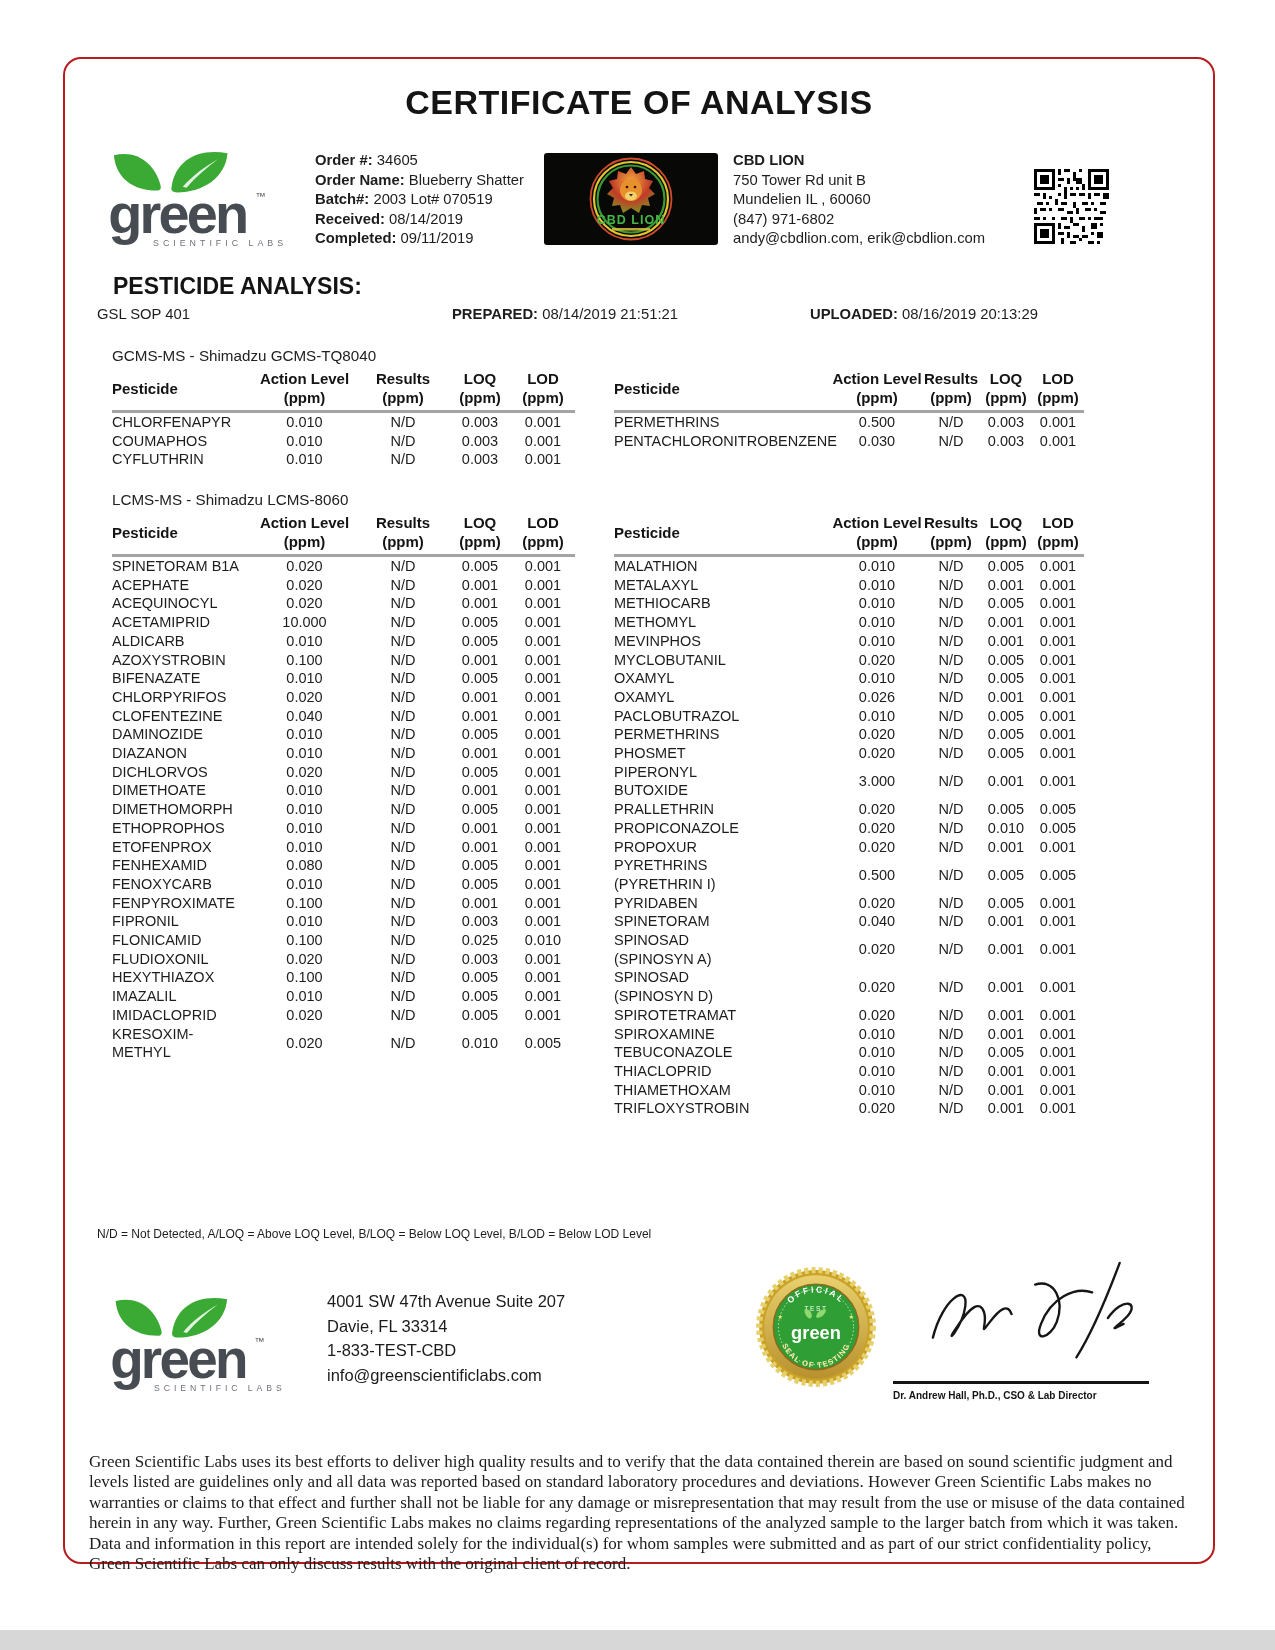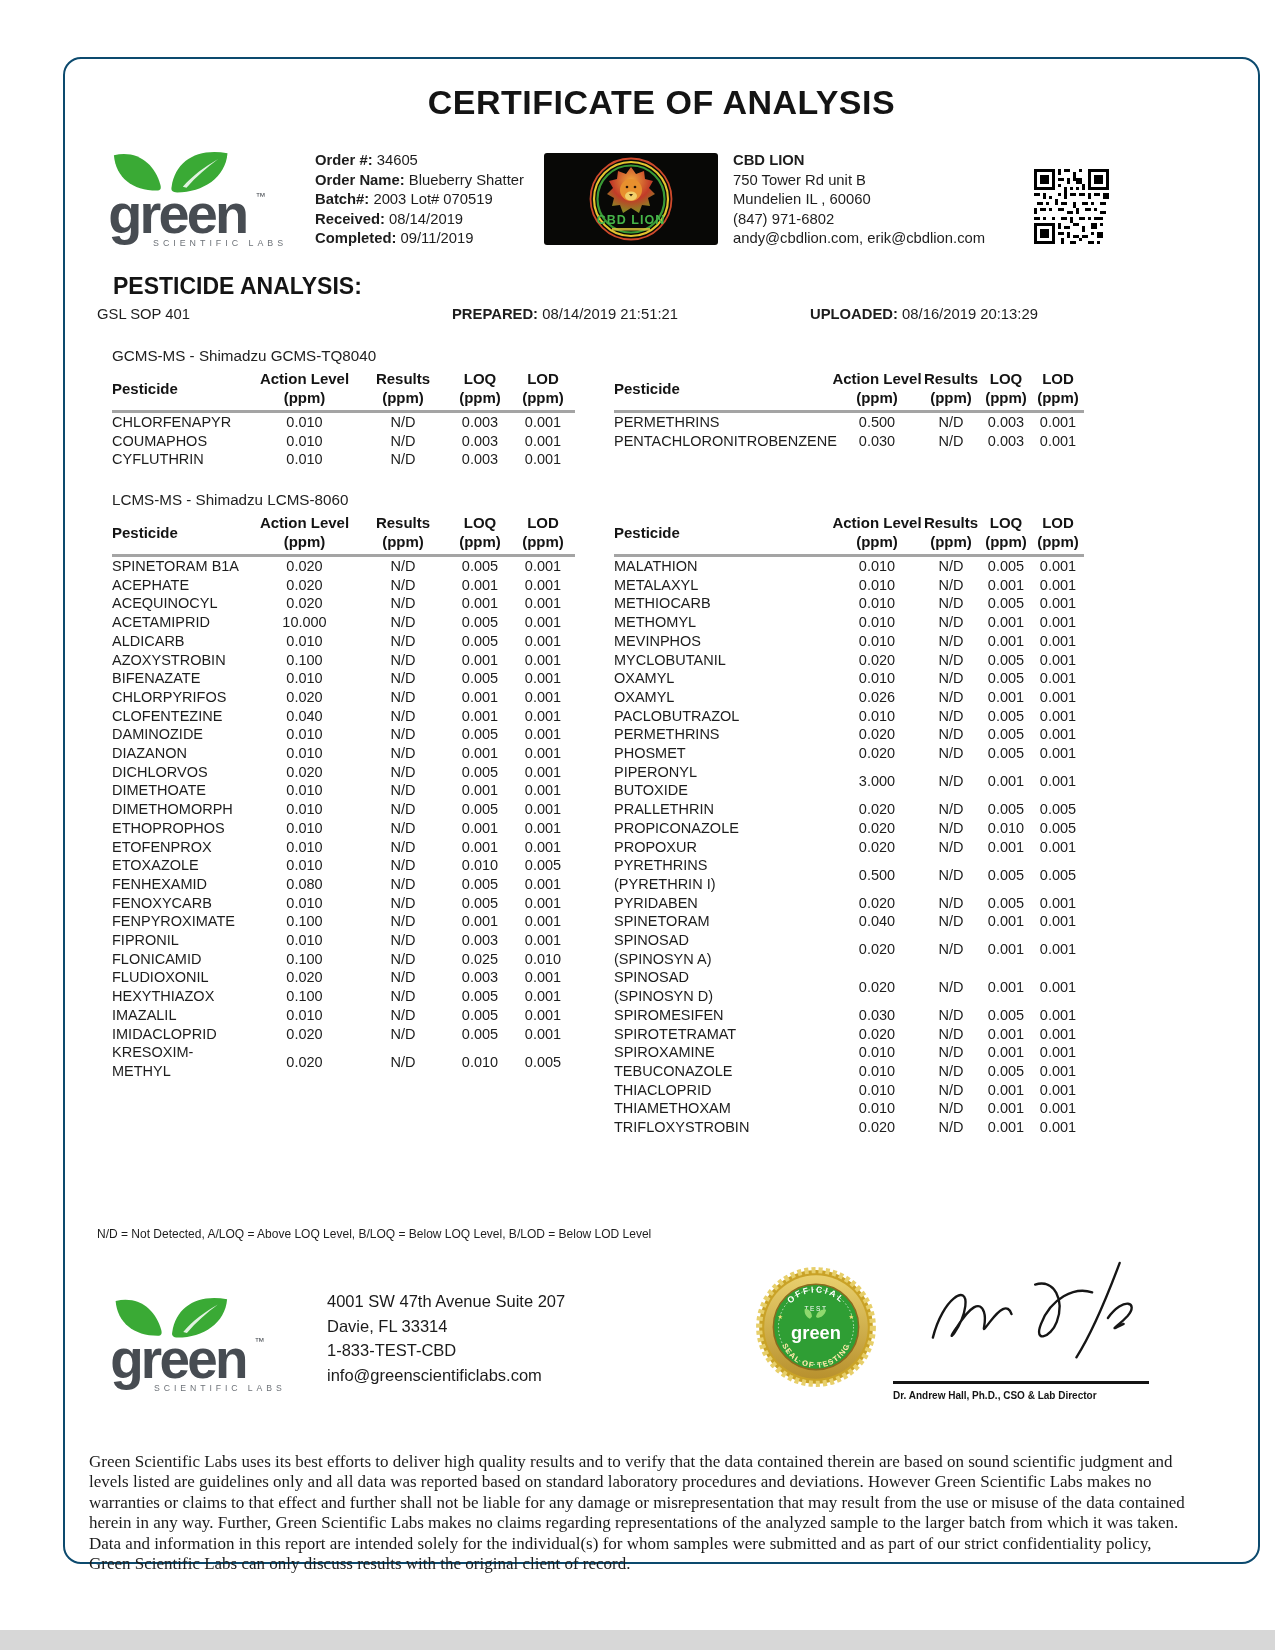--- a/index.html
+++ b/index.html
@@ -1,20 +1,20 @@
 <!DOCTYPE html>
 <html><head>
 <meta charset="utf-8">
 <style>
   html,body{margin:0;padding:0;background:#fff;}
   body{width:1275px;height:1650px;position:relative;font-family:"Liberation Sans",sans-serif;color:#1d1d1d;}
   .page{position:absolute;inset:0;background:#ffffff;overflow:hidden;}
   .bottom-bar{position:absolute;left:0;right:0;bottom:0;height:20px;background:#d7d7d7;}
   .card{position:absolute;left:63px;top:57px;width:1148px;height:1503px;background:#fff;
-        border:2px solid #0c4a6e;border-radius:18px;padding-left:45px;}
+        border:2px solid #b91c1c;border-radius:18px;}
   .doc-title{position:absolute;top:24px;left:0;right:0;margin:0;text-align:center;
         font-size:34px;font-weight:bold;letter-spacing:.5px;color:#141414;}
 
   
   .gsl-logo-top{position:absolute;left:34px;top:86px;width:216px;height:106px;}
   .order-block{position:absolute;left:250px;top:92px;font-size:14.8px;line-height:19.5px;}
   .kv .k{font-weight:bold;text-align:center;}
   .cbd-logo{position:absolute;left:479px;top:94px;width:174px;height:92px;}
   .client-block{position:absolute;left:668px;top:92px;font-size:14.8px;line-height:19.5px;}
   .client-name{font-weight:bold;}
@@ -401,27 +401,20 @@
             <td>0.001</td>
           </tr>
           <tr>
             <td class="col-name">ETOFENPROX</td>
             <td>0.010</td>
             <td>N/D</td>
             <td>0.001</td>
             <td>0.001</td>
           </tr>
           <tr>
-            <td class="col-name">ETOXAZOLE</td>
-            <td>0.010</td>
-            <td>N/D</td>
-            <td>0.010</td>
-            <td>0.005</td>
-          </tr>
-          <tr>
             <td class="col-name">FENHEXAMID</td>
             <td>0.080</td>
             <td>N/D</td>
             <td>0.005</td>
             <td>0.001</td>
           </tr>
           <tr>
             <td class="col-name">FENOXYCARB</td>
             <td>0.010</td>
             <td>N/D</td>
@@ -654,27 +647,20 @@
             <td>N/D</td>
             <td>0.001</td>
             <td>0.001</td>
           </tr>
           <tr>
             <td class="col-name">SPINOSAD
 (SPINOSYN D)</td>
             <td>0.020</td>
             <td>N/D</td>
             <td>0.001</td>
-            <td>0.001</td>
-          </tr>
-          <tr>
-            <td class="col-name">SPIROMESIFEN</td>
-            <td>0.030</td>
-            <td>N/D</td>
-            <td>0.005</td>
             <td>0.001</td>
           </tr>
           <tr>
             <td class="col-name">SPIROTETRAMAT</td>
             <td>0.020</td>
             <td>N/D</td>
             <td>0.001</td>
             <td>0.001</td>
           </tr>
           <tr>

